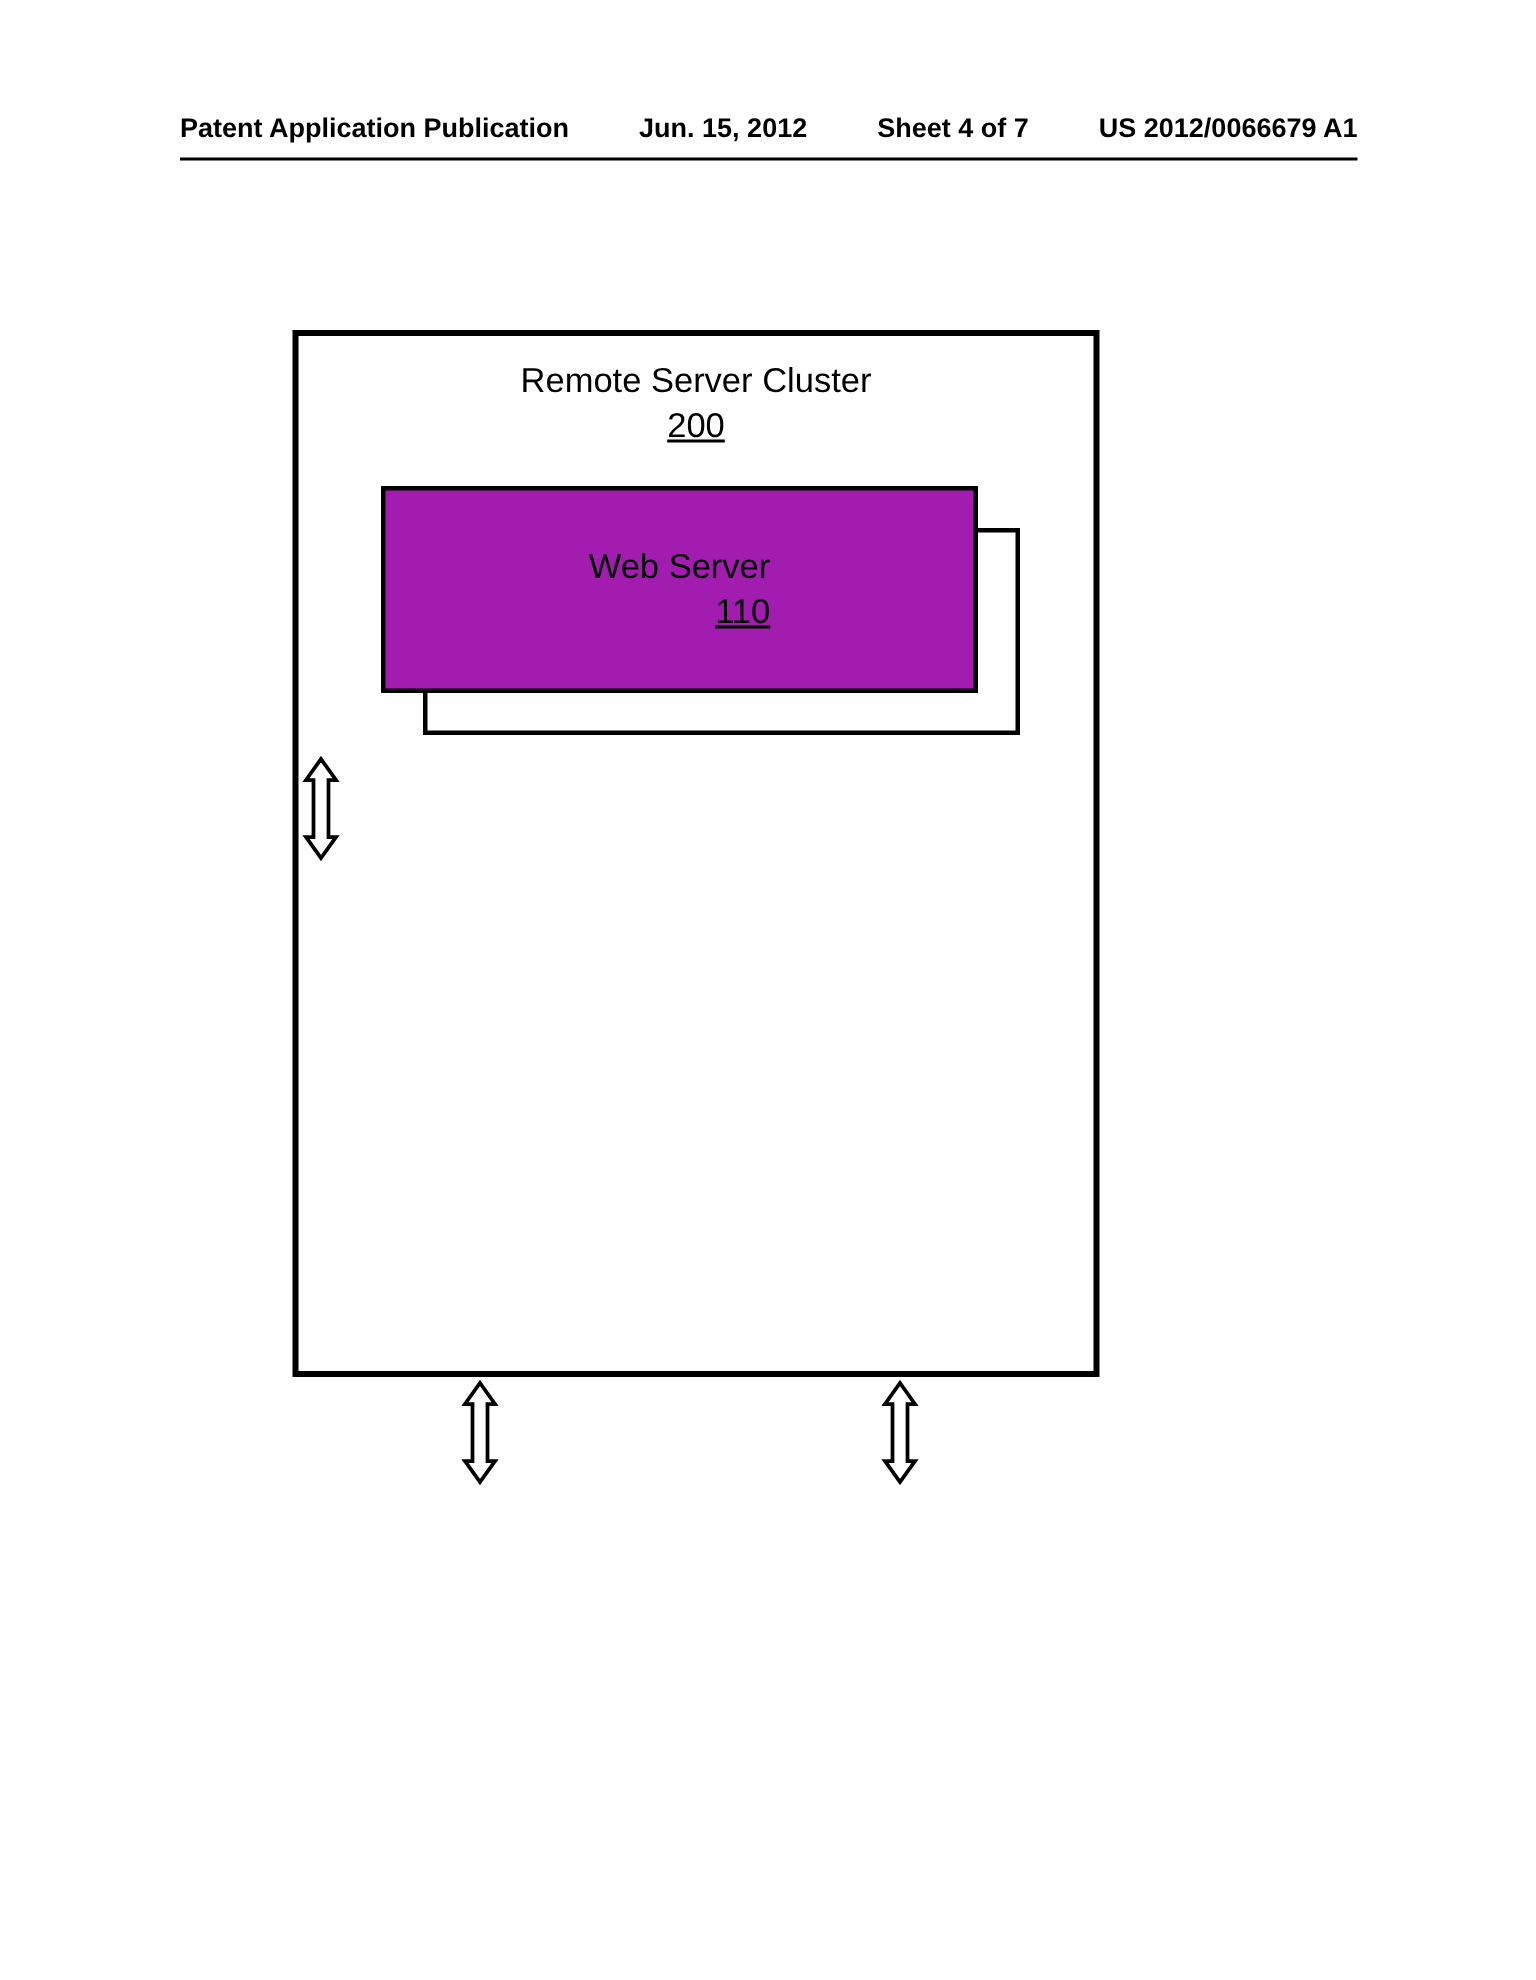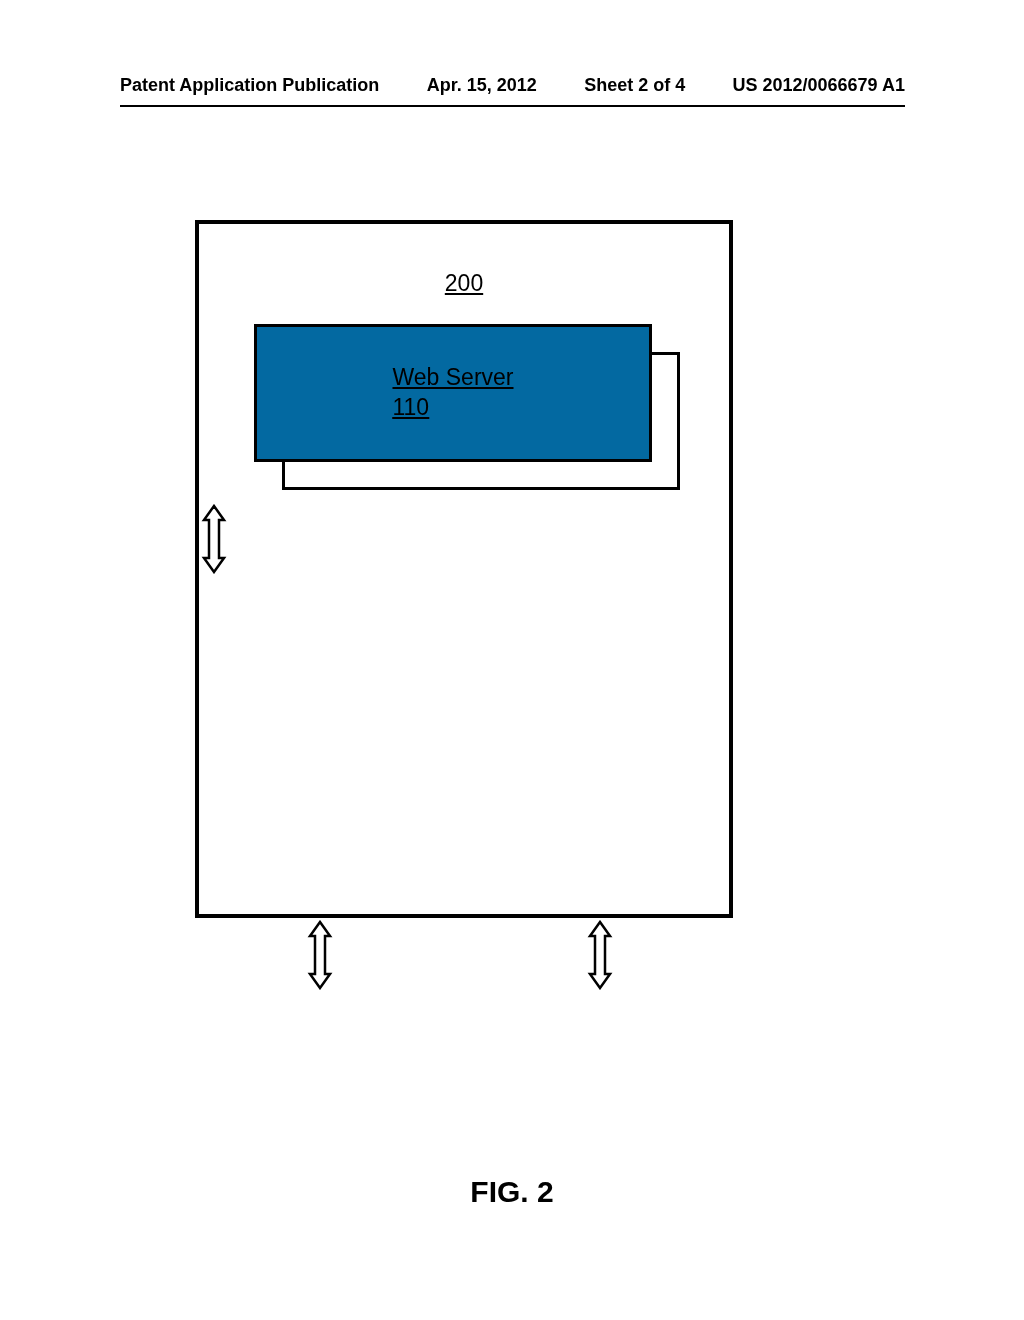--- a/index.html
+++ b/index.html
@@ -63,29 +63,28 @@
     position: absolute;
     top: 28px; left: 28px;
     width: 392px; height: 132px;
     background: #fff;
     border: 3px solid #000;
   }
   .stack-front {
     position: absolute;
     top: 0; left: 0;
     width: 392px; height: 132px;
-    background: #0369a1;
+    background: #a21caf;
     border: 3px solid #000;
     display: flex;
     align-items: center;
     justify-content: center;
-    text-align: left;
+    text-align: right;
     font-size: 23px;
     line-height: 1.3;
-    text-decoration: underline;
   }
 
   .arrow-vert {
     width: 30px;
     height: 70px;
     margin: 20px auto 5px auto;
   }
   .arrow-row {
     position: absolute;
     top: 920px;
@@ -125,31 +124,31 @@
     font-weight: bold;
   }
 </style>
 </head>
 <body>
 
 <div class="page">
 
   <div class="header">
     <span>Patent Application Publication</span>
-    <span>Apr. 15, 2012</span>
-    <span>Sheet 2 of 4</span>
+    <span>Jun. 15, 2012</span>
+    <span>Sheet 4 of 7</span>
     <span>US 2012/0066679 A1</span>
   </div>
   <div class="header-line"></div>
 
   <div class="figure-area">
 
     <div class="cluster-box">
       <div class="cluster-title">
-        <br>
+        <span>Remote Server Cluster</span><br>
         <span class="ref-underline">200</span>
       </div>
 
       <div class="stacked">
         <div class="stack-back"></div>
         <div class="stack-front">
           <div>
             <span>Web Server</span><br>
             <span class="ref-underline">110</span>
           </div>
@@ -167,15 +166,14 @@
   <div class="arrow-row">
     <svg class="arrow-vert" viewBox="0 0 30 70">
       <path d="M15 2 L25 16 L20 16 L20 54 L25 54 L15 68 L5 54 L10 54 L10 16 L5 16 Z" fill="#fff" stroke="#000" stroke-width="2.5"></path>
     </svg>
     <svg class="arrow-vert" viewBox="0 0 30 70">
       <path d="M15 2 L25 16 L20 16 L20 54 L25 54 L15 68 L5 54 L10 54 L10 16 L5 16 Z" fill="#fff" stroke="#000" stroke-width="2.5"></path>
     </svg>
   </div>
 
 
-  <div class="fig-caption">FIG. 2</div>
 
 </div>
 
 </body></html>

